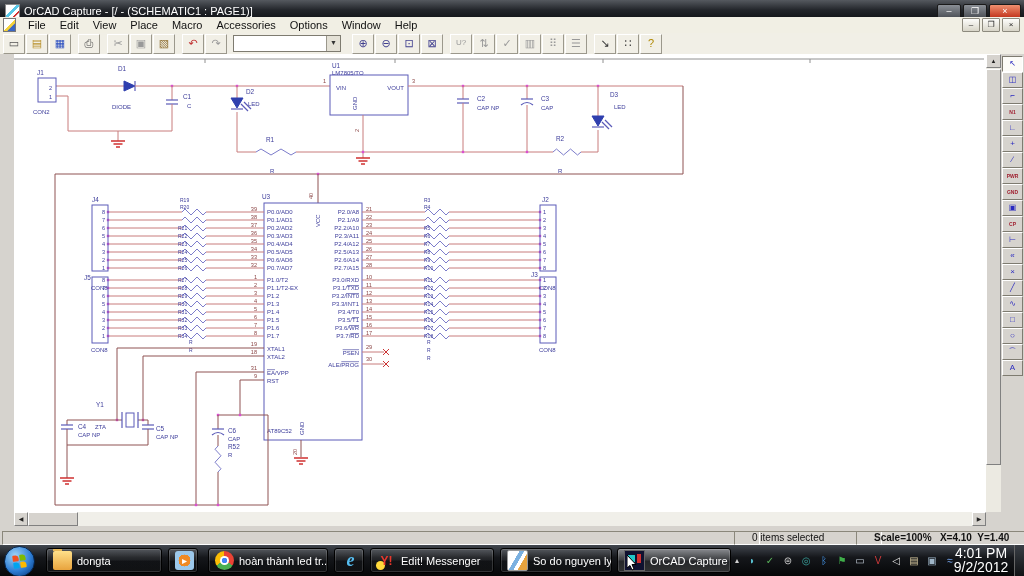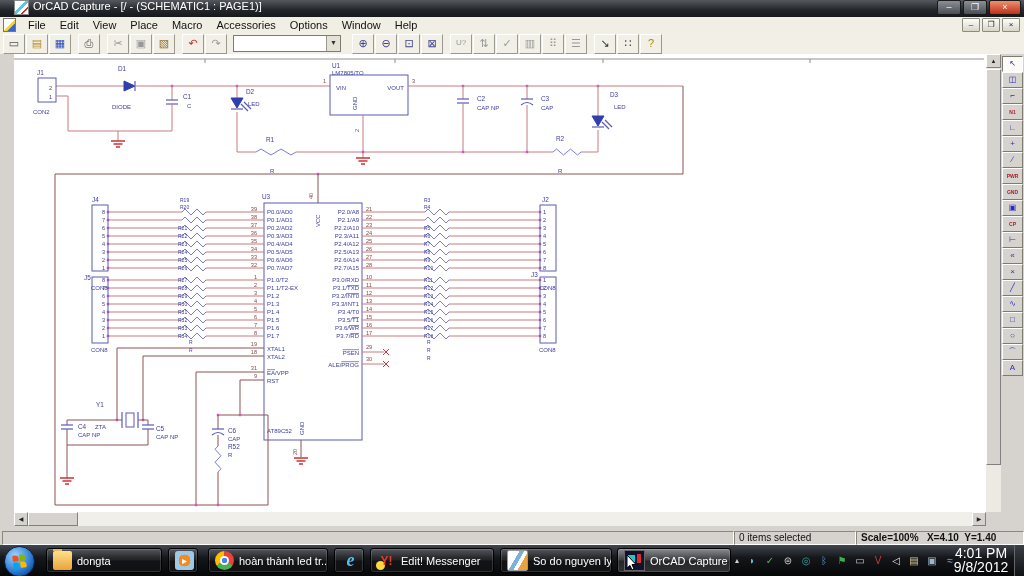--- a/index.html
+++ b/index.html
@@ -1,20 +1,20 @@
 <!DOCTYPE html>
 <html><head>
 <meta charset="utf-8">
 <style>
   html,body{margin:0;padding:0;width:1024px;height:576px;overflow:hidden;
     font-family:"Liberation Sans",sans-serif;background:#d6d3ce;position:relative;}
   
   .titlebar{position:absolute;top:0;left:0;right:0;height:22px;
     background:linear-gradient(#55595f,#23262b 45%,#0c0e11);color:#fff;
-    display:flex;padding-left:14px;font-size:11px;}
+    display:flex;align-items:center;padding-left:5px;font-size:11px;}
   .app-ico{width:13px;height:13px;margin-right:4px;border:1px solid #888;
     background:linear-gradient(135deg,#fff 40%,#58c8e8 41% 55%,#fff 56% 70%,#d03030 71% 80%,#fff 81%);}
   .win-btns{margin-left:auto;display:flex;gap:2px;padding-right:3px;}
   .wbtn{width:22px;height:13px;font-size:9px;line-height:12px;text-align:center;color:#fff;
     background:linear-gradient(#8a8f96,#4a4e54);border:1px solid #1a1a1a;border-radius:2px;}
   .wbtn.close{background:linear-gradient(#ef9070,#c03018);width:30px;}
   
   .menubar{position:absolute;top:17px;left:0;right:0;height:16px;background:#f1efe4;
     display:flex;align-items:center;font-size:11px;color:#111;border-bottom:6px solid #be185d;}
   .mdi-doc{width:11px;height:12px;margin:0 5px 0 3px;border:1px solid #777;
@@ -55,21 +55,21 @@
   
   .palette{position:absolute;left:1002px;top:2px;width:21px;}
   .ptool{width:21px;height:16px;background:#d6d3ce;border:1px solid;
     border-color:#fff #7e7b70 #7e7b70 #fff;box-sizing:border-box;text-align:center;
     font-size:8px;line-height:14px;color:#2a2ac0;}
   .ptool.txt{font-size:5px;font-weight:bold;color:#a02030;}
   .ptool.active{border-color:#7e7b70 #fff #fff #7e7b70;background:#fcfbf7;}
   
   .statusbar{position:absolute;top:530px;left:0;right:0;height:15px;background:#d6d3ce;font-size:10px;color:#111;}
   .spanel{position:absolute;top:1px;height:12px;border:1px solid;border-color:#8a877b #fff #fff #8a877b;
-    padding:0 4px;line-height:12px;white-space:nowrap;overflow:hidden;}
+    padding:0 17px;line-height:12px;white-space:nowrap;overflow:hidden;}
   
   .taskbar{position:absolute;top:545px;left:0;right:0;height:31px;
     background:linear-gradient(#42474f,#15171b 40%,#050607);}
   .orb{position:absolute;left:4px;top:1px;width:29px;height:29px;border-radius:50%;
     background:radial-gradient(circle at 35% 30%,#9fd4f7,#2f7fd6 55%,#0a3f85 90%);
     border:1px solid #06264e;display:flex;align-items:center;justify-content:center;}
   .flag{width:13px;height:13px;display:grid;grid-template-columns:6px 6px;grid-template-rows:6px 6px;gap:1px;transform:rotate(-8deg);}
   .flag i{border-radius:1px 3px 1px 1px;}
   .f1{background:#f25022}.f2{background:#7fba00}.f3{background:#00a4ef}.f4{background:#ffb900}
   .tbutton{position:absolute;top:3px;height:25px;border:1px solid #000;border-radius:3px;
@@ -728,19 +728,19 @@
       <div class="tico" style="color: rgb(63, 174, 73);">⚑</div>
       <div class="tico" style="color: rgb(200, 210, 220);">▭</div>
       <div class="tico" style="color: rgb(208, 58, 58);">V</div>
       <div class="tico" style="color: rgb(224, 224, 224);">◁</div>
       <div class="tico" style="color: rgb(216, 201, 160);">▤</div>
       <div class="tico" style="color: rgb(159, 182, 200);">▣</div>
       <div class="tico" style="color: rgb(127, 178, 255);">≈</div>
     </div>
   <div class="clock">
     <div>4:01 PM</div>
-    <div>9/8/2012</div>
+    <div>9/2/2012</div>
   </div>
   <div class="showdesk"></div>
 </div>
 <svg class="cursor" width="11" height="16">
   <polygon points="0,0 0,13 3,10.5 5,15 7,14 5,9.5 9,9.5" fill="#fff" stroke="#000" stroke-width="1"></polygon>
 </svg>
 
 </body></html>

